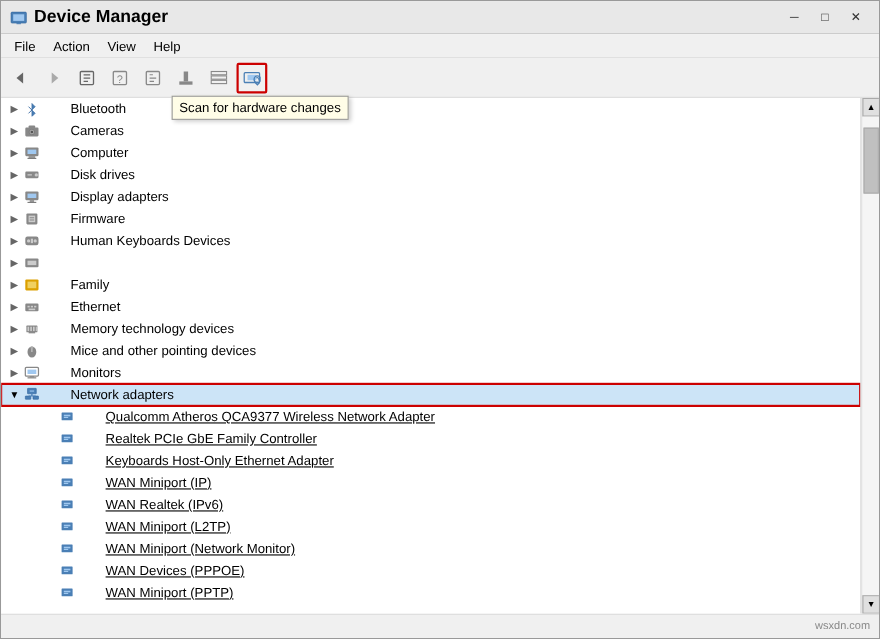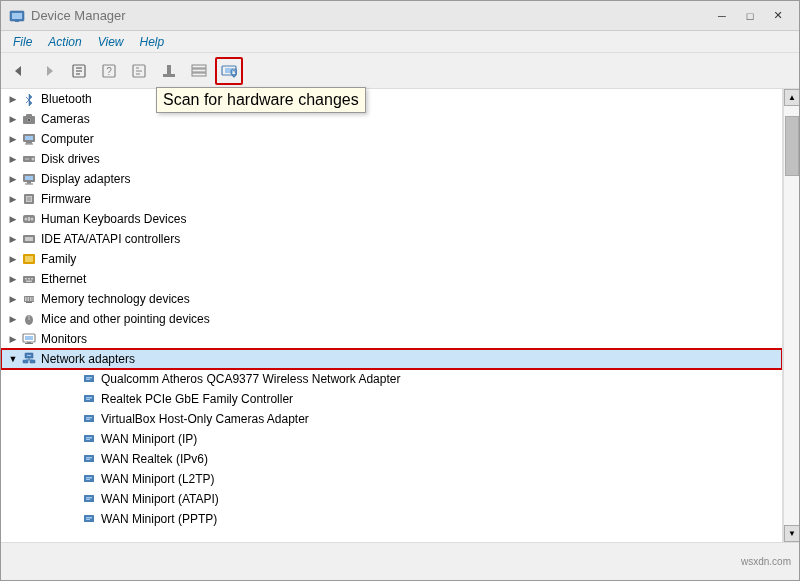--- a/index.html
+++ b/index.html
@@ -36,23 +36,23 @@
       width: 16px;
       height: 16px;
       margin-right: 6px;
       display: flex;
       align-items: center;
       justify-content: center;
     }
 
     .title-bar-title {
       flex: 1;
-      font-size: 13px;
-      font-weight: normal;
-      color: #737373;
+      font-size: 16px;
+      font-weight: bold;
+      color: #000000;
     }
 
     .window-controls {
       display: flex;
       gap: 2px;
     }
 
     .window-btn {
       width: 26px;
       height: 20px;
@@ -73,22 +73,21 @@
       display: flex;
       align-items: center;
       border-bottom: 1px solid #ddd;
       padding: 0 4px;
     }
 
     .menu-item {
       padding: 2px 8px;
       cursor: pointer;
       font-size: 12px;
-      color: #0369a1;
-      font-style: italic;
+      color: #000000;
     }
 
     
     .toolbar {
       height: 36px;
       background: #f0f0f0;
       display: flex;
       align-items: center;
       padding: 0 4px;
       border-bottom: 1px solid #ddd;
@@ -115,21 +114,21 @@
     }
 
     
     .tooltip {
       position: absolute;
       top: 34px;
       left: 155px;
       background: #fffde7;
       border: 1px solid #999;
       padding: 3px 6px;
-      font-size: 16px;
+      font-size: 12px;
       white-space: nowrap;
       z-index: 100;
       box-shadow: 2px 2px 4px rgba(0,0,0,0.2);
     }
 
     
     .main-area {
       display: flex;
       flex: 1;
       overflow: hidden;
@@ -178,25 +177,27 @@
       align-items: center;
       justify-content: center;
       margin-right: 4px;
       font-size: 13px;
       flex-shrink: 0;
     }
 
     .item-label {
       font-size: 12px;
       color: #000;
+      margin-left: 23px;
     }
 
     
     .tree-child {
-      padding-left: 80px;
+      padding-left: 52px;
+      text-decoration: underline;
     }
 
     
     .scrollbar-area {
       width: 16px;
       background: #f0f0f0;
       border-left: 1px solid #ddd;
       display: flex;
       flex-direction: column;
     }
@@ -225,21 +226,21 @@
       height: 60px;
       background: #c0c0c0;
       position: absolute;
       top: 10px;
       left: 1px;
       border: 1px solid #aaa;
     }
 
     
     .status-bar {
-      height: 38px;
+      height: 22px;
       background: #f0f0f0;
       border-top: 1px solid #ddd;
       display: flex;
       align-items: center;
       padding: 0 8px;
       text-align: right;
     }
   </style>
 </head>
 <body>
@@ -427,21 +428,20 @@
       </div>
 
       <div class="tree-item" style="padding-left:4px;">
         <div class="expand-icon">▶</div>
         <div class="item-icon">
           <svg width="14" height="14" viewBox="0 0 14 14">
             <rect x="1" y="3" width="12" height="8" rx="1" fill="#888"></rect>
             <rect x="3" y="5" width="8" height="4" fill="#ccc"></rect>
           </svg>
         </div>
-        <span class="item-label">IDE ATA/ATAPI controllers</span>
       </div>
 
       <div class="tree-item" style="padding-left:4px;">
         <div class="expand-icon">▶</div>
         <div class="item-icon">
           <svg width="14" height="14" viewBox="0 0 14 14">
             <rect x="1" y="2" width="12" height="10" rx="1" fill="#dca000"></rect>
             <rect x="3" y="4" width="8" height="6" fill="#f0d060"></rect>
           </svg>
         </div>
@@ -541,21 +541,21 @@
       </div>
 
       <div class="tree-item tree-child">
         <div class="item-icon">
           <svg width="14" height="14" viewBox="0 0 14 14">
             <rect x="2" y="3" width="10" height="7" rx="0.5" fill="#4a7fb5"></rect>
             <rect x="4" y="5" width="6" height="1.5" fill="#a0c8f0"></rect>
             <rect x="4" y="7" width="4" height="1" fill="#a0c8f0"></rect>
           </svg>
         </div>
-        <span class="item-label">VirtualBox Host-Only Cameras Adapter</span>
+        <span class="item-label">Keyboards Host-Only Ethernet Adapter</span>
       </div>
 
 
       <div class="tree-item tree-child">
         <div class="item-icon">
           <svg width="14" height="14" viewBox="0 0 14 14">
             <rect x="2" y="3" width="10" height="7" rx="0.5" fill="#4a7fb5"></rect>
             <rect x="4" y="5" width="6" height="1.5" fill="#a0c8f0"></rect>
             <rect x="4" y="7" width="4" height="1" fill="#a0c8f0"></rect>
           </svg>
@@ -578,30 +578,40 @@
         <div class="item-icon">
           <svg width="14" height="14" viewBox="0 0 14 14">
             <rect x="2" y="3" width="10" height="7" rx="0.5" fill="#4a7fb5"></rect>
             <rect x="4" y="5" width="6" height="1.5" fill="#a0c8f0"></rect>
             <rect x="4" y="7" width="4" height="1" fill="#a0c8f0"></rect>
           </svg>
         </div>
         <span class="item-label">WAN Miniport (L2TP)</span>
       </div>
 
-
-      <div class="tree-item tree-child">
-        <div class="item-icon">
-          <svg width="14" height="14" viewBox="0 0 14 14">
-            <rect x="2" y="3" width="10" height="7" rx="0.5" fill="#4a7fb5"></rect>
-            <rect x="4" y="5" width="6" height="1.5" fill="#a0c8f0"></rect>
-            <rect x="4" y="7" width="4" height="1" fill="#a0c8f0"></rect>
-          </svg>
-        </div>
-        <span class="item-label">WAN Miniport (ATAPI)</span>
+      <div class="tree-item tree-child">
+        <div class="item-icon">
+          <svg width="14" height="14" viewBox="0 0 14 14">
+            <rect x="2" y="3" width="10" height="7" rx="0.5" fill="#4a7fb5"></rect>
+            <rect x="4" y="5" width="6" height="1.5" fill="#a0c8f0"></rect>
+            <rect x="4" y="7" width="4" height="1" fill="#a0c8f0"></rect>
+          </svg>
+        </div>
+        <span class="item-label">WAN Miniport (Network Monitor)</span>
+      </div>
+
+      <div class="tree-item tree-child">
+        <div class="item-icon">
+          <svg width="14" height="14" viewBox="0 0 14 14">
+            <rect x="2" y="3" width="10" height="7" rx="0.5" fill="#4a7fb5"></rect>
+            <rect x="4" y="5" width="6" height="1.5" fill="#a0c8f0"></rect>
+            <rect x="4" y="7" width="4" height="1" fill="#a0c8f0"></rect>
+          </svg>
+        </div>
+        <span class="item-label">WAN Devices (PPPOE)</span>
       </div>
 
       <div class="tree-item tree-child">
         <div class="item-icon">
           <svg width="14" height="14" viewBox="0 0 14 14">
             <rect x="2" y="3" width="10" height="7" rx="0.5" fill="#4a7fb5"></rect>
             <rect x="4" y="5" width="6" height="1.5" fill="#a0c8f0"></rect>
             <rect x="4" y="7" width="4" height="1" fill="#a0c8f0"></rect>
           </svg>
         </div>

